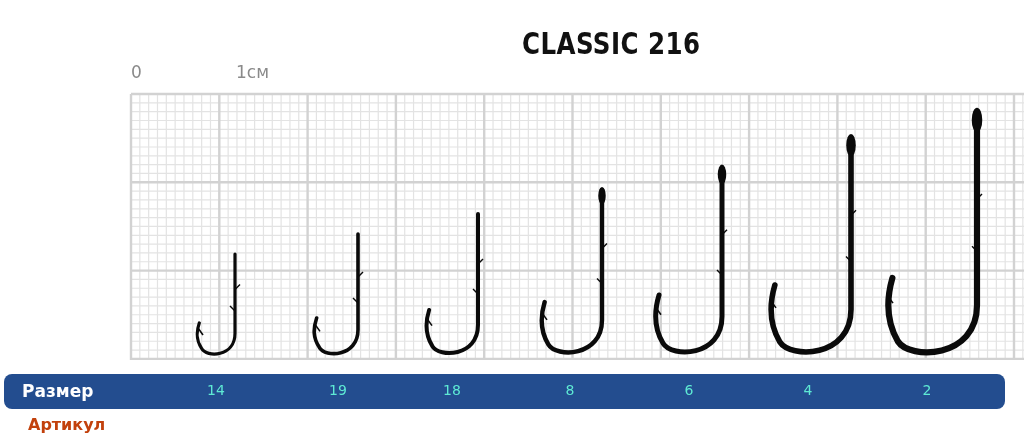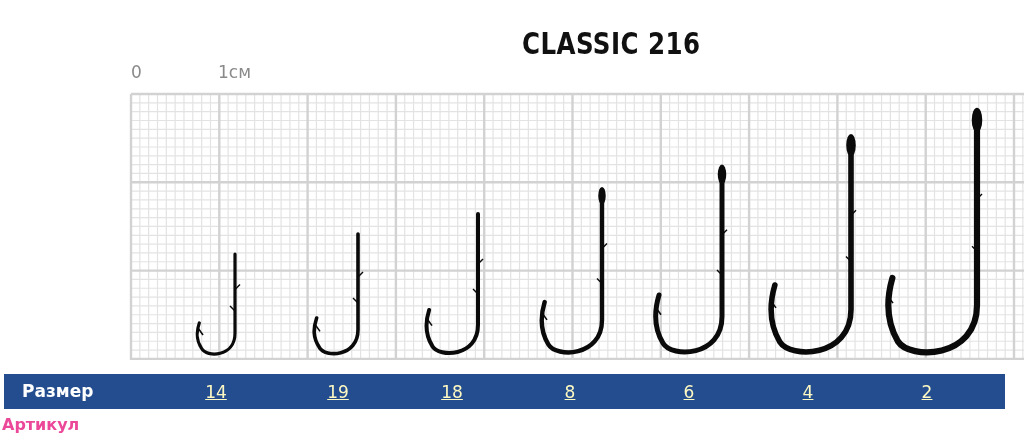--- a/index.html
+++ b/index.html
@@ -1,30 +1,30 @@
 <!DOCTYPE html>
 <html><head>
 <meta charset="utf-8">
 <style>
   html, body { margin:0; padding:0; background:#ffffff; }
   body { width:1024px; height:443px; position:relative; overflow:hidden; font-family:"DejaVu Sans","Liberation Sans",sans-serif; }
   .title { position:absolute; left:522px; top:25px; font-size:31px; font-weight:bold; color:#111; letter-spacing:0.5px; font-family:"DejaVu Sans Condensed","DejaVu Sans",sans-serif; transform:scaleX(0.88); transform-origin:left top; }
   .scale-label { position:absolute; top:62px; font-size:17px; color:#8a8a8a; font-family:"DejaVu Sans",sans-serif; }
   svg.chart { position:absolute; left:0; top:0; }
-  .size-bar { position:absolute; left:4px; top:374px; width:1001px; height:35px; background:#234d8f; }
+  .size-bar { position:absolute; left:4px; top:374px; width:1001px; height:35px; background:#234d8f;border-radius:8px; }
   .size-bar .label { position:absolute; left:18px; top:7px; color:#fff; font-size:17px; font-weight:bold; }
-  .size-bar .num { position:absolute; top:8px; color:#fef9c3; font-size:17px; transform:translateX(-50%);text-decoration:underline; }
-  .article { position:absolute; left:2px; top:415px; font-size:16px; font-weight:bold; color:#ec4899; }
+  .size-bar .num { position:absolute; top:8px; color:#5eead4; font-size:14px; transform:translateX(-50%); }
+  .article { position:absolute; left:28px; top:415px; font-size:16px; font-weight:bold; color:#c2410c; }
 </style>
 </head>
 <body>
 
 <div class="title">CLASSIC 216</div>
 <div class="scale-label" style="left:131px">0</div>
-<div class="scale-label" style="left:218px">1см</div>
+<div class="scale-label" style="left:236px">1см</div>
 
 <svg class="chart" width="1024" height="443">
   <g id="grid">
       <line x1="139.83" y1="94" x2="139.83" y2="360" stroke="#e3e3e3" stroke-width="1.2"></line>
       <line x1="148.66" y1="94" x2="148.66" y2="360" stroke="#e3e3e3" stroke-width="1.2"></line>
       <line x1="157.49" y1="94" x2="157.49" y2="360" stroke="#e3e3e3" stroke-width="1.2"></line>
       <line x1="166.32" y1="94" x2="166.32" y2="360" stroke="#e3e3e3" stroke-width="1.2"></line>
       <line x1="175.15" y1="94" x2="175.15" y2="360" stroke="#e3e3e3" stroke-width="1.2"></line>
       <line x1="183.98000000000002" y1="94" x2="183.98000000000002" y2="360" stroke="#e3e3e3" stroke-width="1.2"></line>
       <line x1="192.81" y1="94" x2="192.81" y2="360" stroke="#e3e3e3" stroke-width="1.2"></line>

